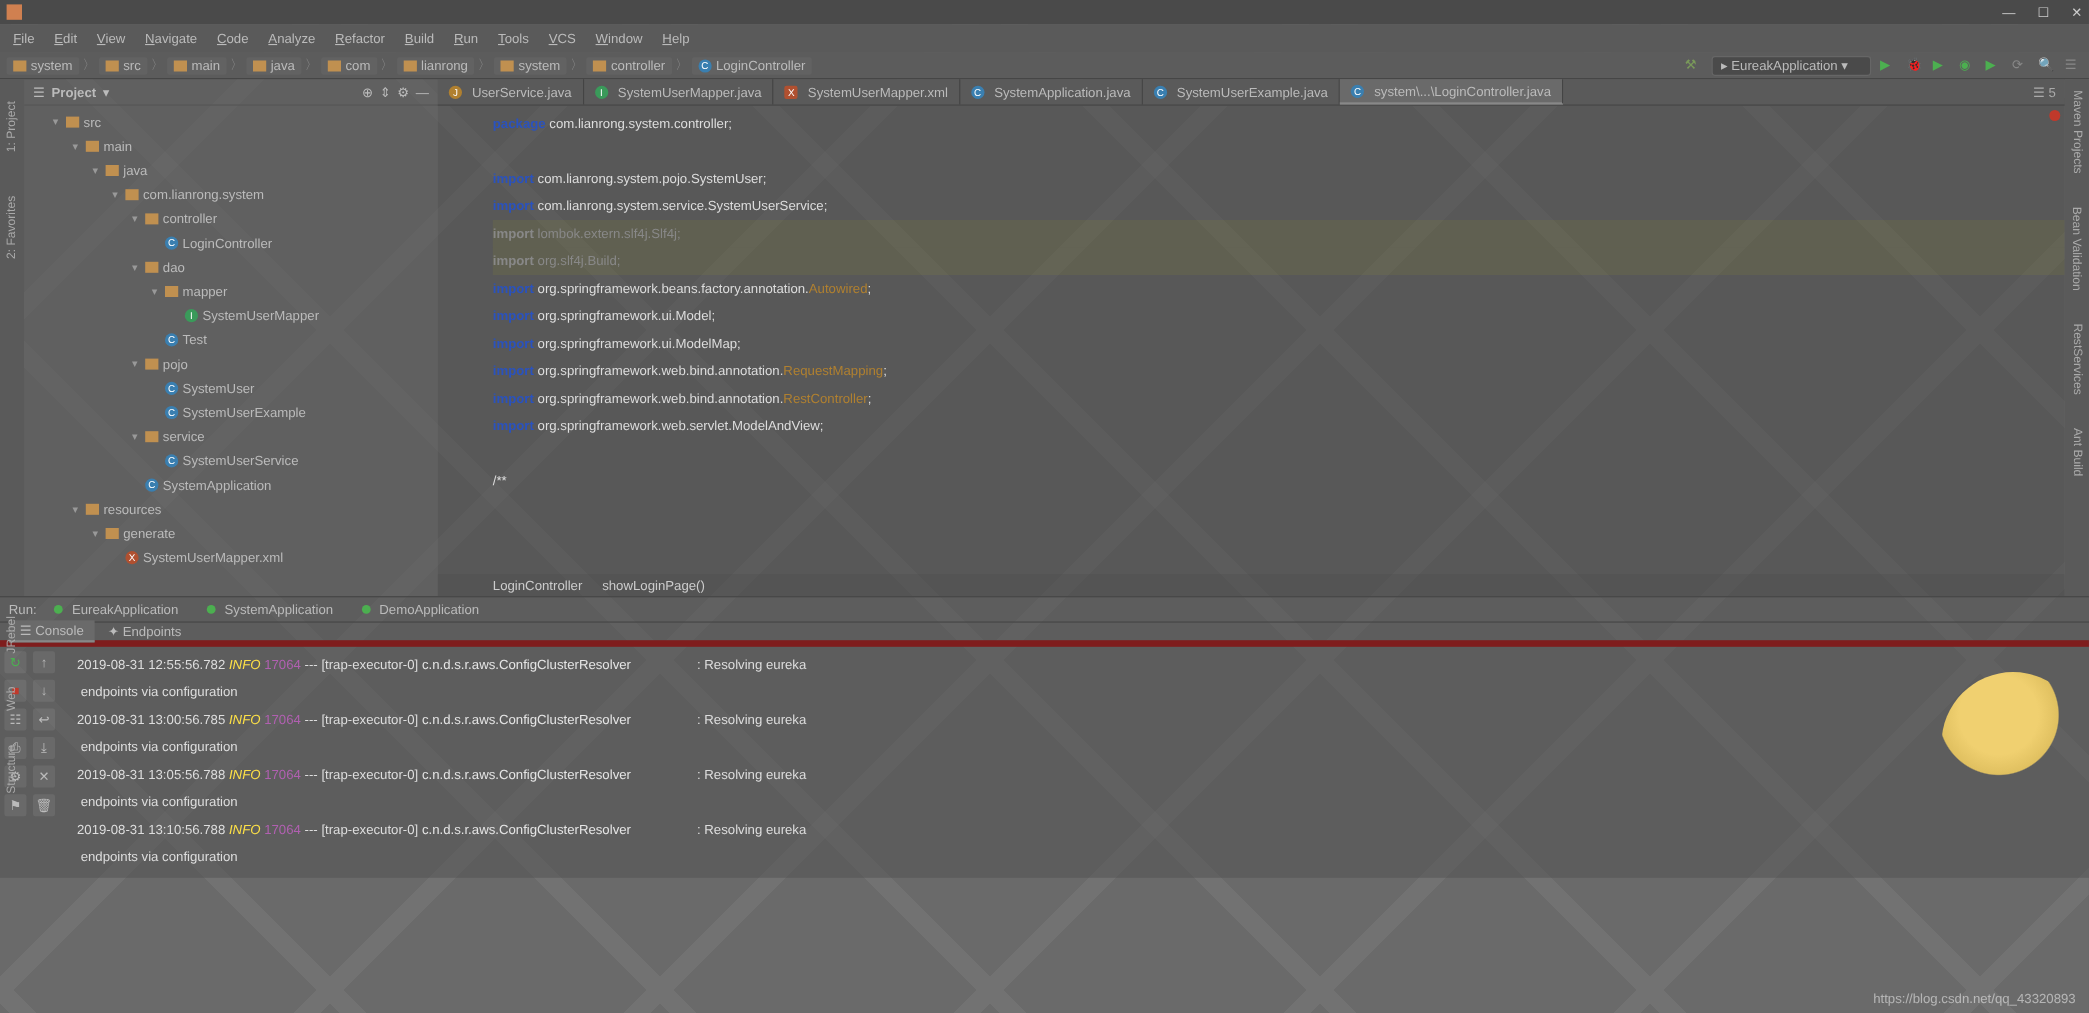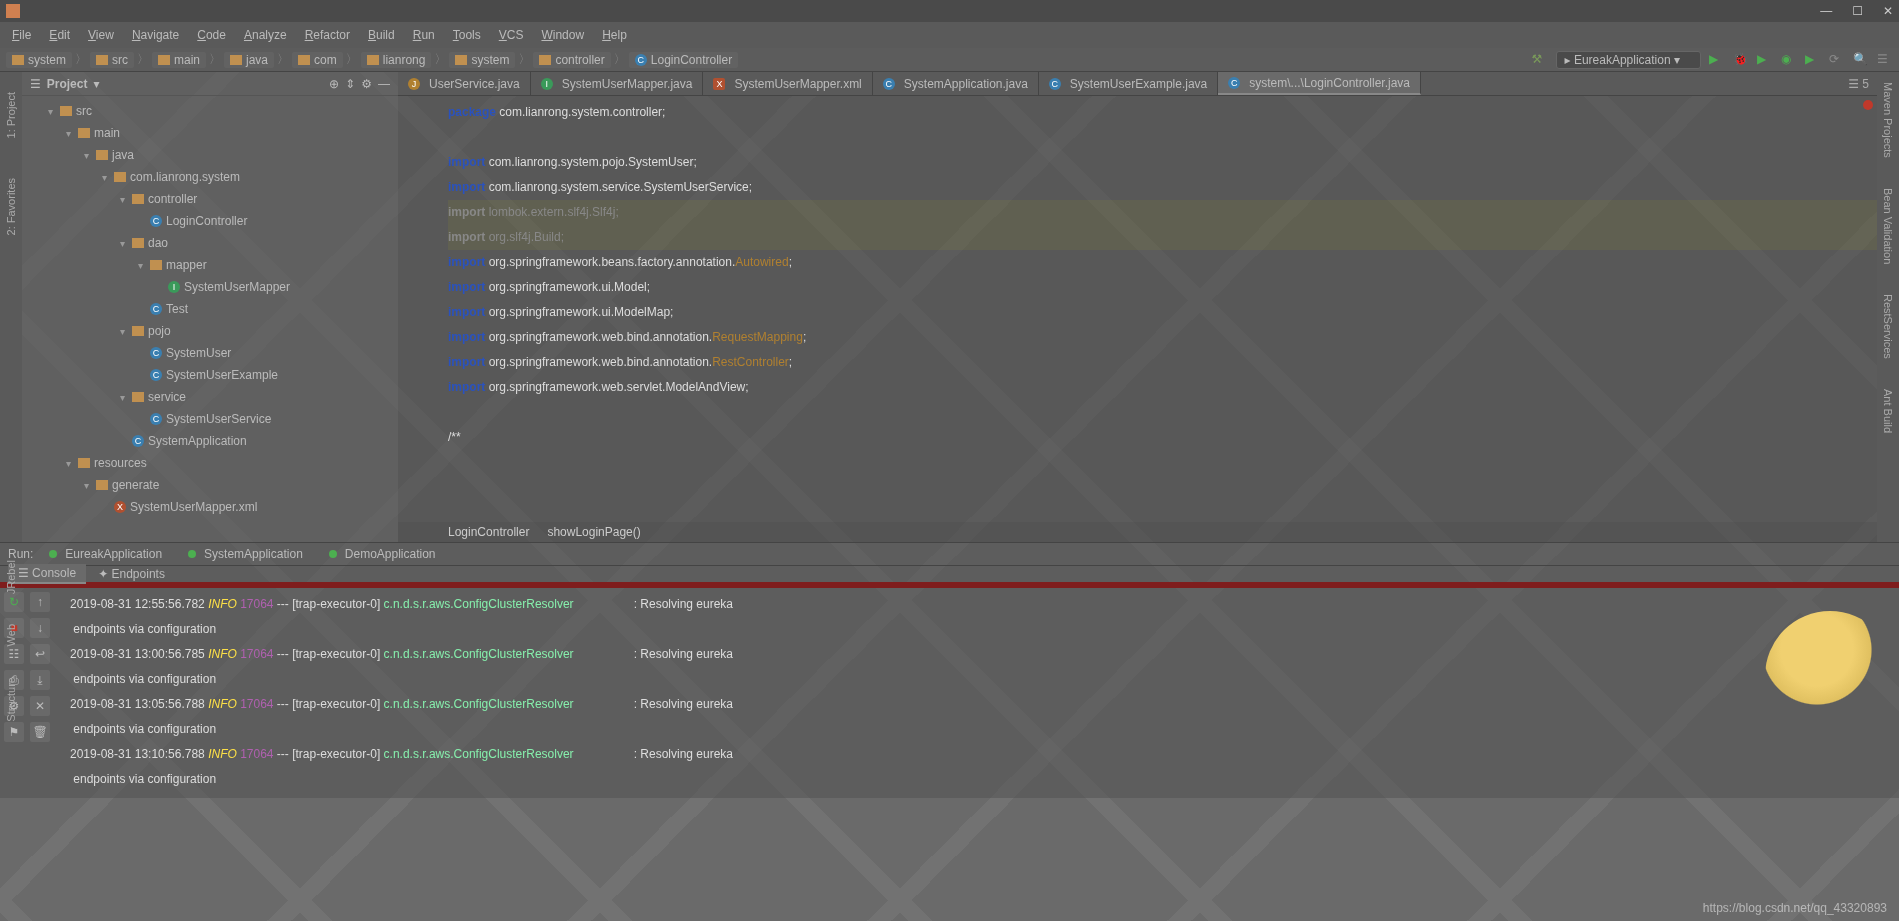--- a/index.html
+++ b/index.html
@@ -53,21 +53,21 @@
 .run-tab { padding: 2px 10px; display: flex; align-items: center; gap: 4px; cursor: pointer; }
 .run-subheader { height: 22px; display: flex; align-items: center; padding: 0 8px; gap: 2px; border-bottom: 6px solid #7f1d1d; }
 .sub-tab { padding: 2px 10px; cursor: pointer; }
 .sub-tab.active { background: #6a6a6a; border-bottom: 2px solid #888; }
 .console-body { display: flex; height: 210px; }
 .console-toolbar { width: 60px; display: flex; flex-wrap: wrap; align-content: flex-start; padding: 4px; gap: 6px; }
 .console-toolbar .tbtn { width: 20px; height: 20px; background: rgba(255,255,255,0.08); border-radius: 2px; cursor: pointer; display: flex; align-items: center; justify-content: center; font-size: 12px; }
 .console-out { flex: 1; font-family: "Consolas", monospace; font-size: 16px; line-height: 25px; padding: 4px 10px; color: #ddd; overflow: hidden; }
 .log-info { color: #fde047; font-style: italic; }
 .log-pid { color: #b060b0; }
-.log-cls { color: #86efac; }
+.log-cls { color: #e5e5e5; }
 .watermark { position: absolute; bottom: 6px; right: 12px; color: rgba(255,255,255,0.5); font-size: 12px; z-index: 5; }
 .mascot { position: absolute; right: 4px; bottom: 180px; width: 130px; height: 130px; z-index: 6; background: radial-gradient(circle at 40% 30%, #f0d070 30%, #e0c060 45%, transparent 46%); border-radius: 50%; }
 .bottom-gutter-left { position: absolute; left: 0; top: 560px; width: 22px; display: flex; flex-direction: column; align-items: center; gap: 30px; z-index: 3; }
 .bottom-gutter-left span { writing-mode: vertical-lr; transform: rotate(180deg); font-size: 11px; color: #aaa; cursor: pointer; }
 .green-dot { width: 8px; height: 8px; background: #4caf50; border-radius: 50%; display: inline-block; margin-right: 4px; }
 </style>
 </head>
 <body>
 
 <div class="bg-pattern"></div>

